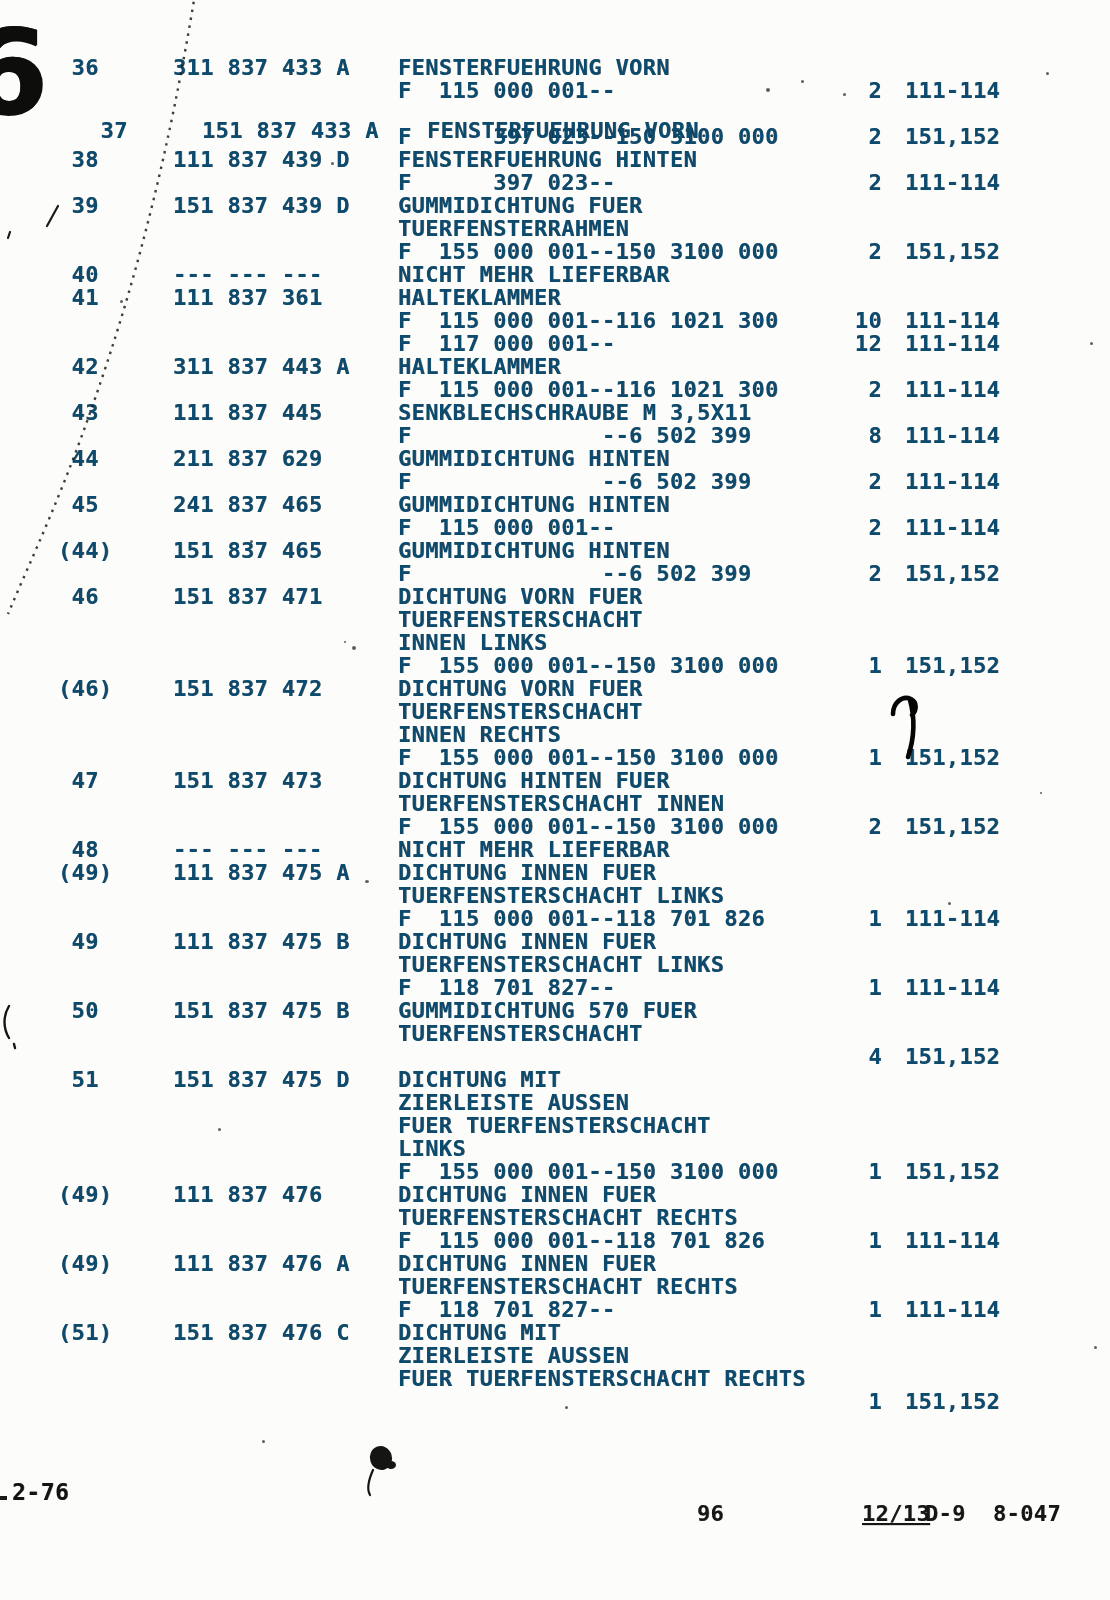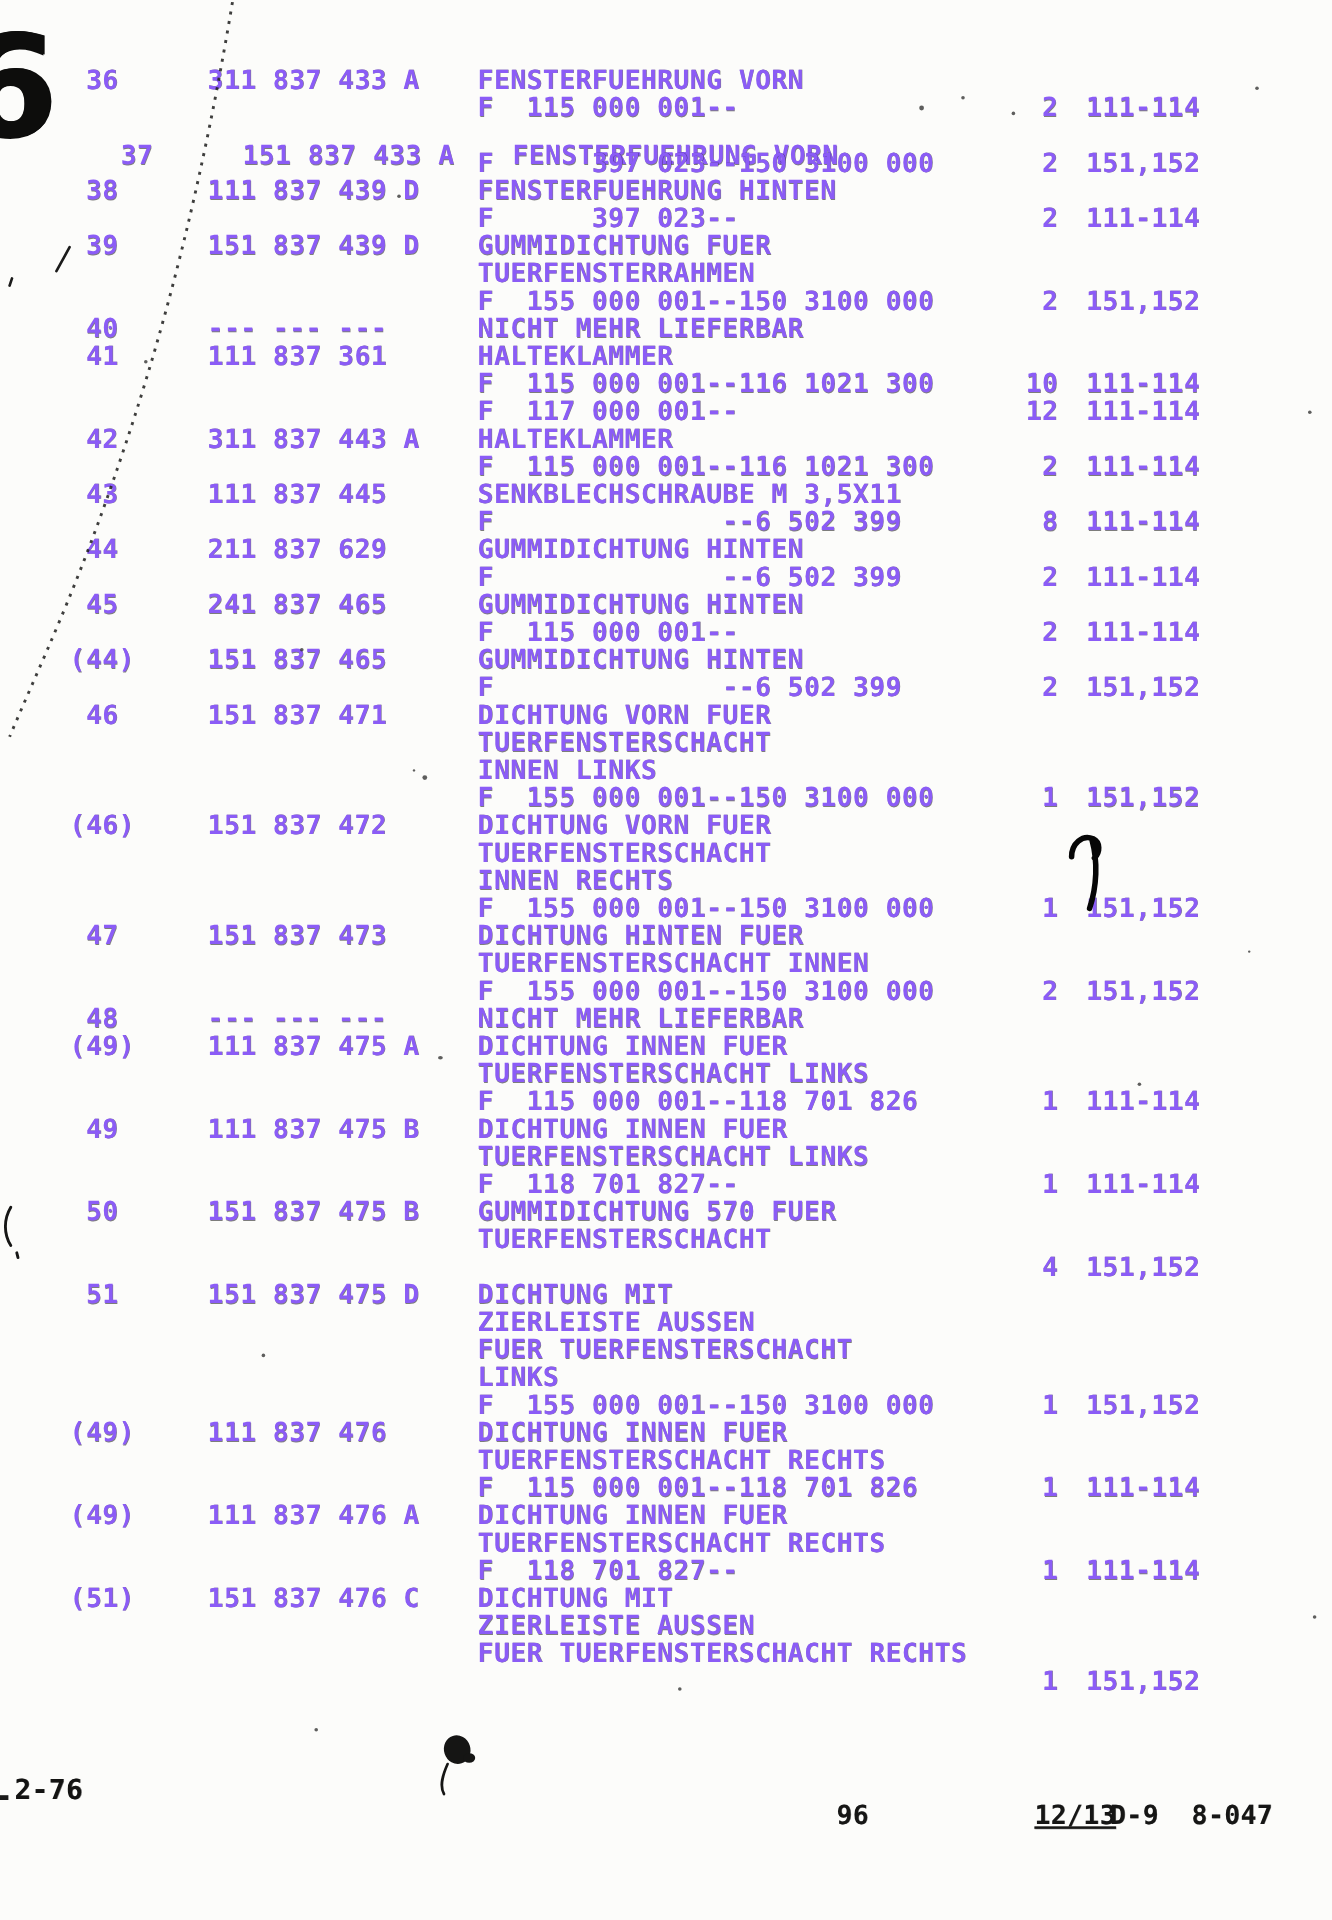--- a/index.html
+++ b/index.html
@@ -1,20 +1,20 @@
 <!DOCTYPE html>
 <html><head>
 <meta charset="utf-8">
 <style>
   html,body{margin:0;padding:0;background:#e8e8e6;}
   .page{position:relative;width:1110px;height:1600px;background:#fcfcfa;overflow:hidden;
         font-family:"DejaVu Sans Mono","Liberation Mono",monospace;color:#141413;}
   .mono{font-family:"DejaVu Sans Mono","Liberation Mono",monospace;}
   .line{position:absolute;left:0;width:1102px;height:23px;line-height:23px;font-size:22px;
-        font-weight:bold;letter-spacing:0.35px;white-space:pre;color:#8b5cf6;
+        font-weight:bold;letter-spacing:0.35px;white-space:pre;color:#0c4a6e;
         text-shadow:0.4px 0.3px 0 rgba(20,20,19,0.55);}
   .line span{position:absolute;top:0;white-space:pre;}
   .pos{left:58px;}
   .part{left:173px;}
   .desc{left:398px;}
   .qty{left:800px;width:82px;text-align:right;}
   .models{left:905px;}
   .big-digit{position:absolute;left:-34px;top:22px;font-family:"DejaVu Sans","Liberation Sans",sans-serif;
         font-weight:900;font-size:118px;line-height:100px;color:#0d0d0c;
         text-shadow:1px 0 0 #0d0d0c,0 1px 0 #0d0d0c;}

